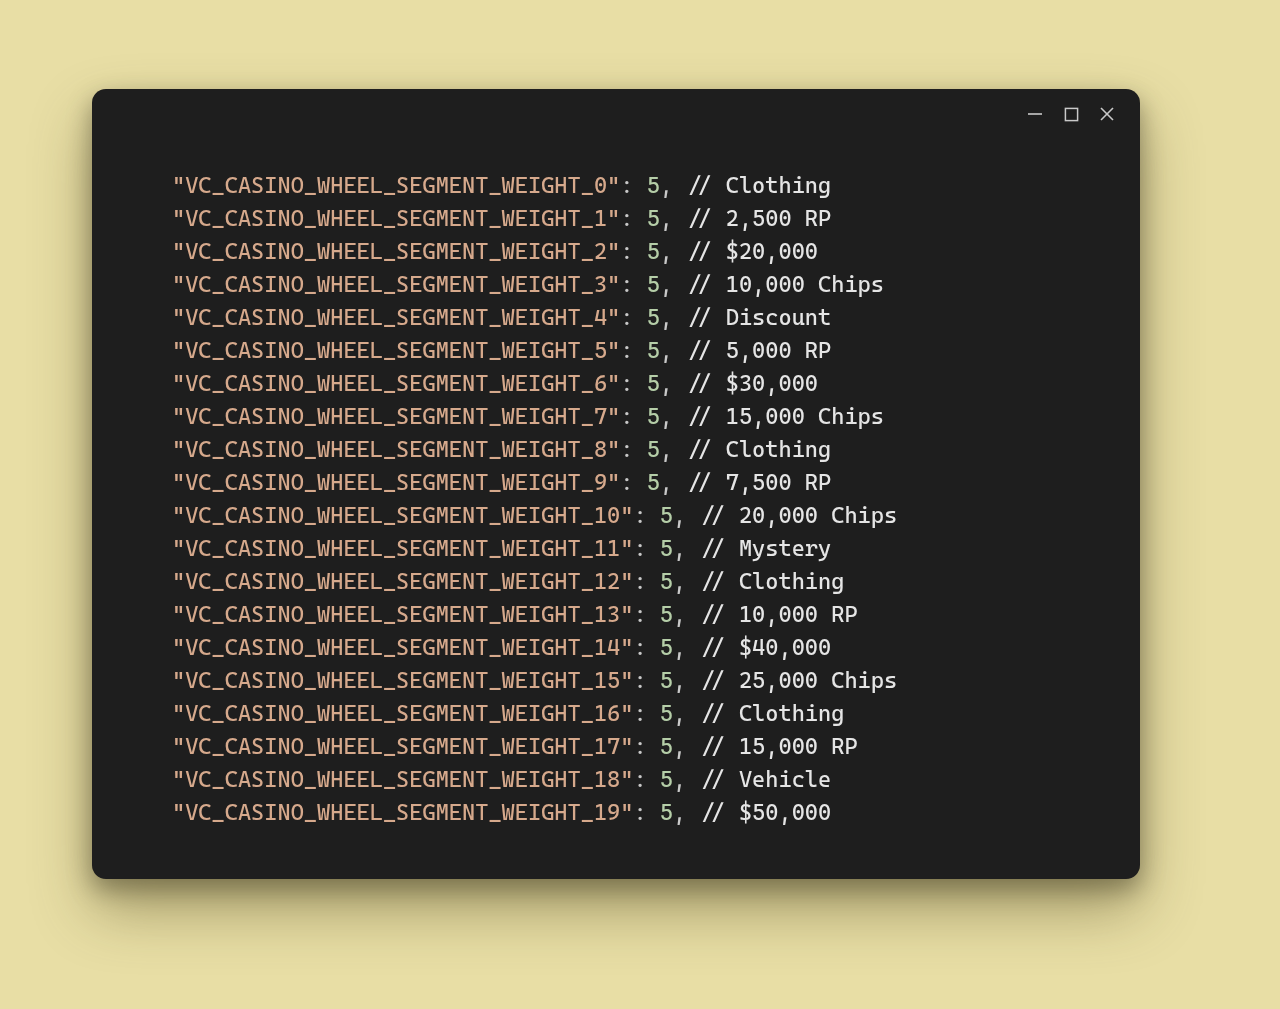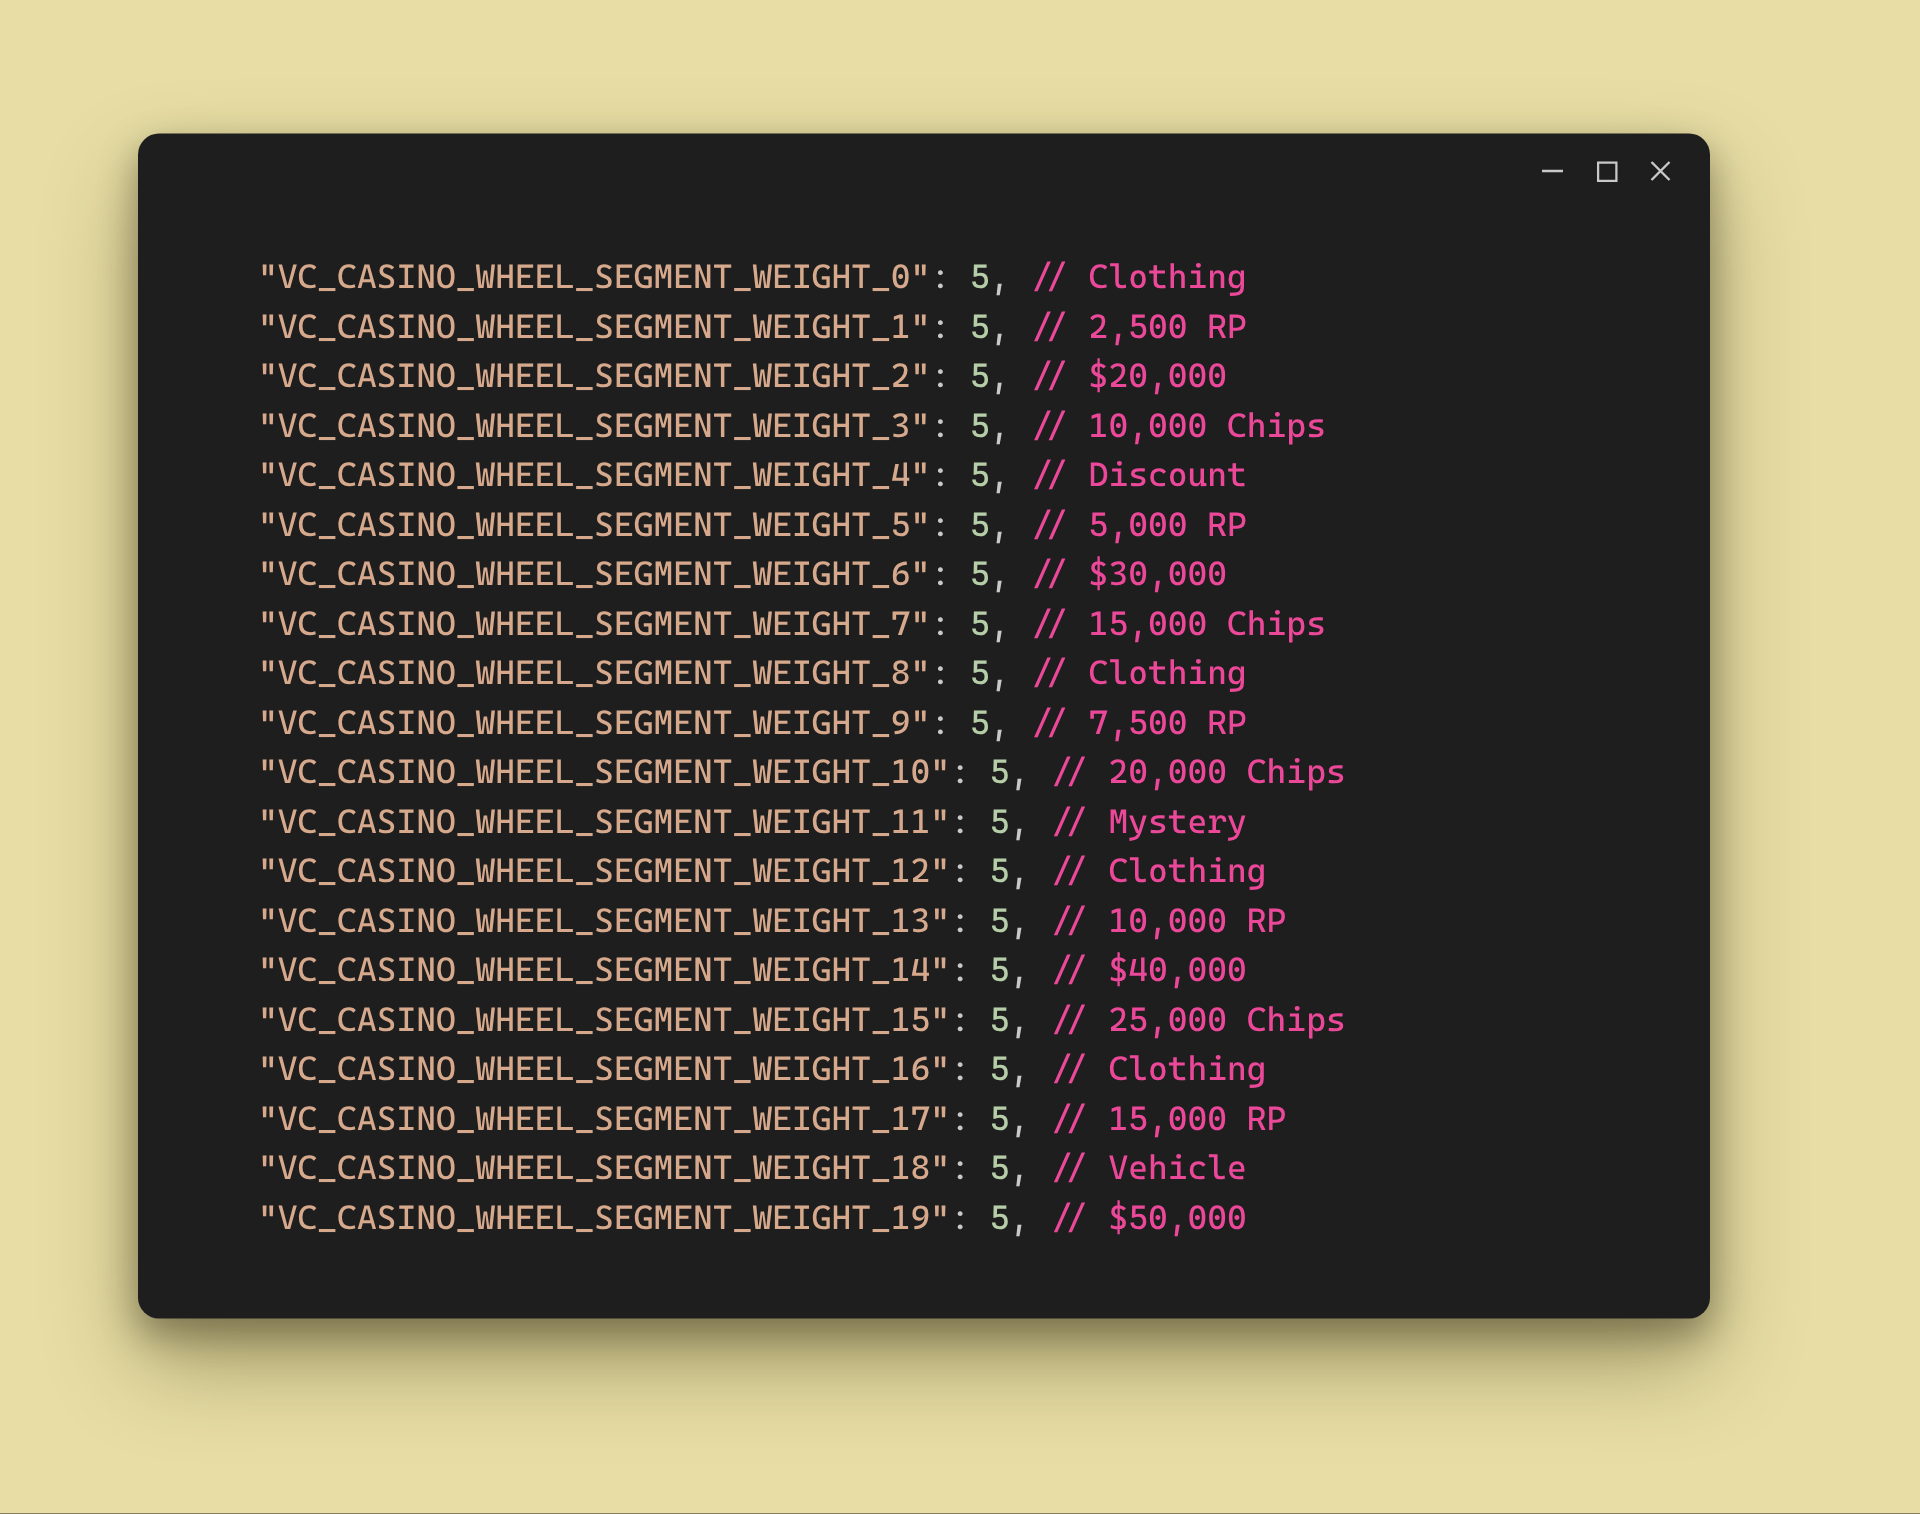--- a/index.html
+++ b/index.html
@@ -42,21 +42,21 @@
     padding: 30px 60px 40px 80px;
     font-size: 22.5px;
     line-height: 33px;
     white-space: pre;
     color: #d4d4d4;
   }
   .line { display: block; }
   .str   { color: #d6a98c; }   
   .punct { color: #c9c9c9; }   
   .num   { color: #b5cea8; }   
-  .cmt   { color: #ec4899; }   
+  .cmt   { color: #e5e5e5; }   
 </style>
 </head>
 <body>
 
 <div class="window">
   <div class="titlebar">
     <div class="win-btn">
       <svg width="16" height="16" viewBox="0 0 16 16" fill="none" stroke="currentColor" stroke-width="1.6">
           <line x1="1" y1="8" x2="15" y2="8"></line>
         </svg>

